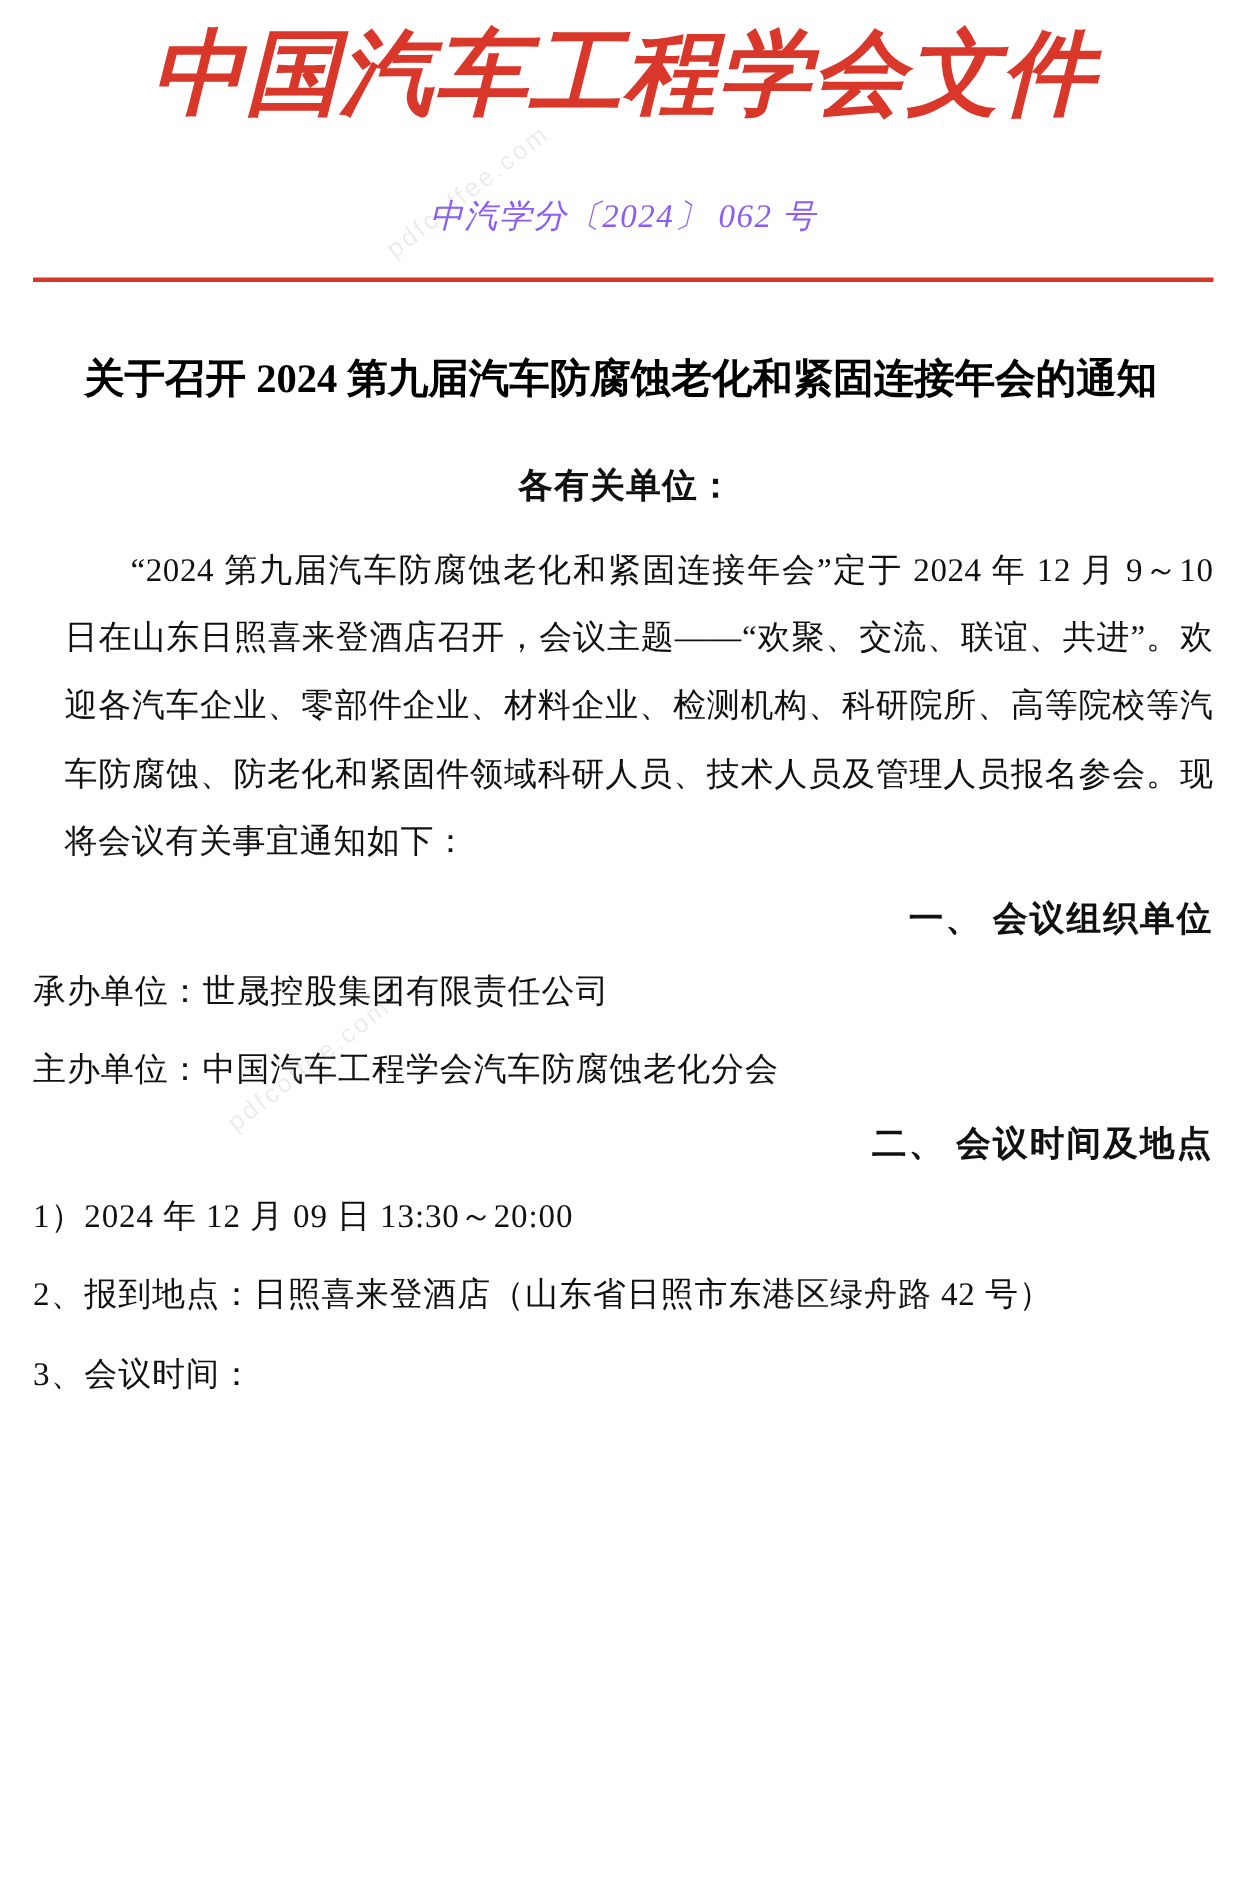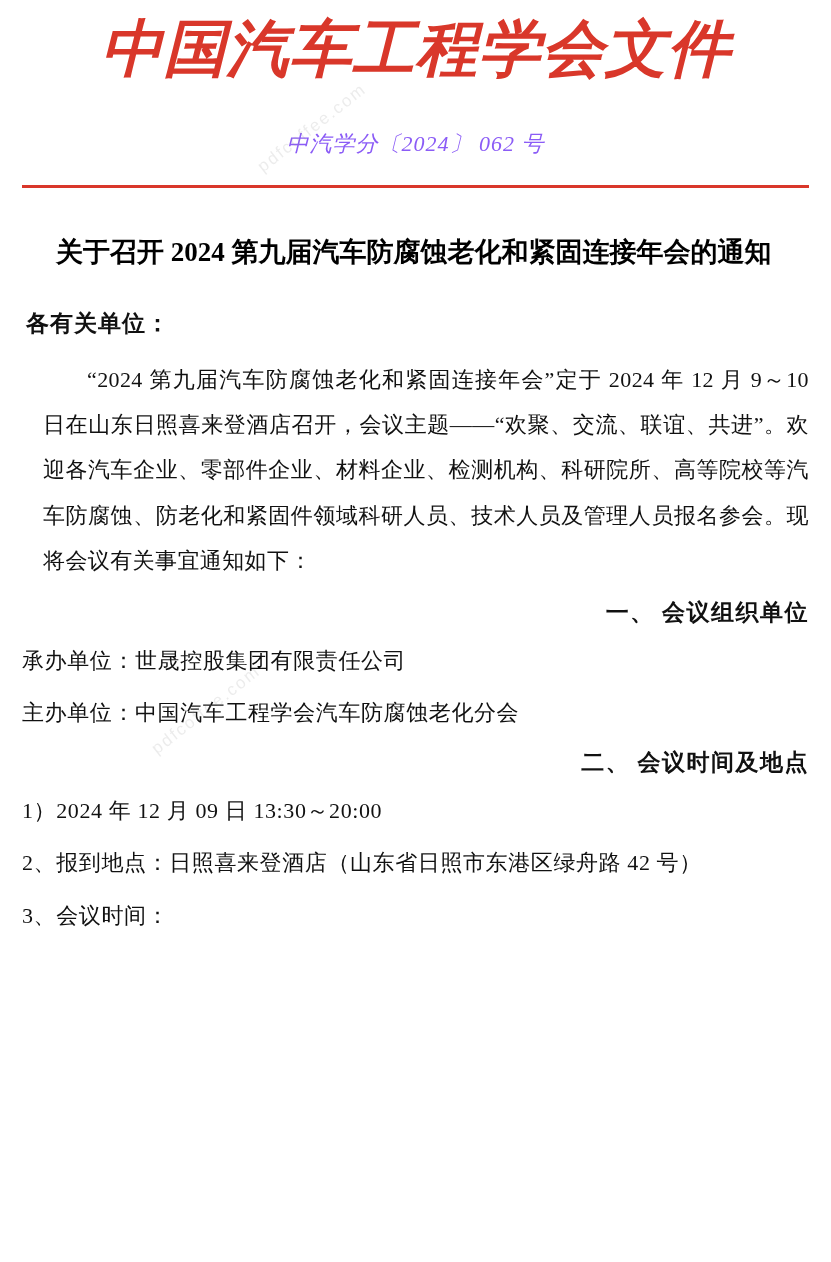--- a/index.html
+++ b/index.html
@@ -63,20 +63,21 @@
     line-height: 1.55;
     color: #000;
   }
 
   
   .salutation {
     margin: 34px 0 0 4px;
     font-size: 23px;
     font-weight: 700;
     letter-spacing: 1px;
+    text-align: center;
   }
 
   .para {
     margin-top: 18px;
     font-size: 22px;
     line-height: 2.05;
     text-align: justify;
     text-indent: 2em;
     letter-spacing: 0.4px;
     margin-left: 21px;

